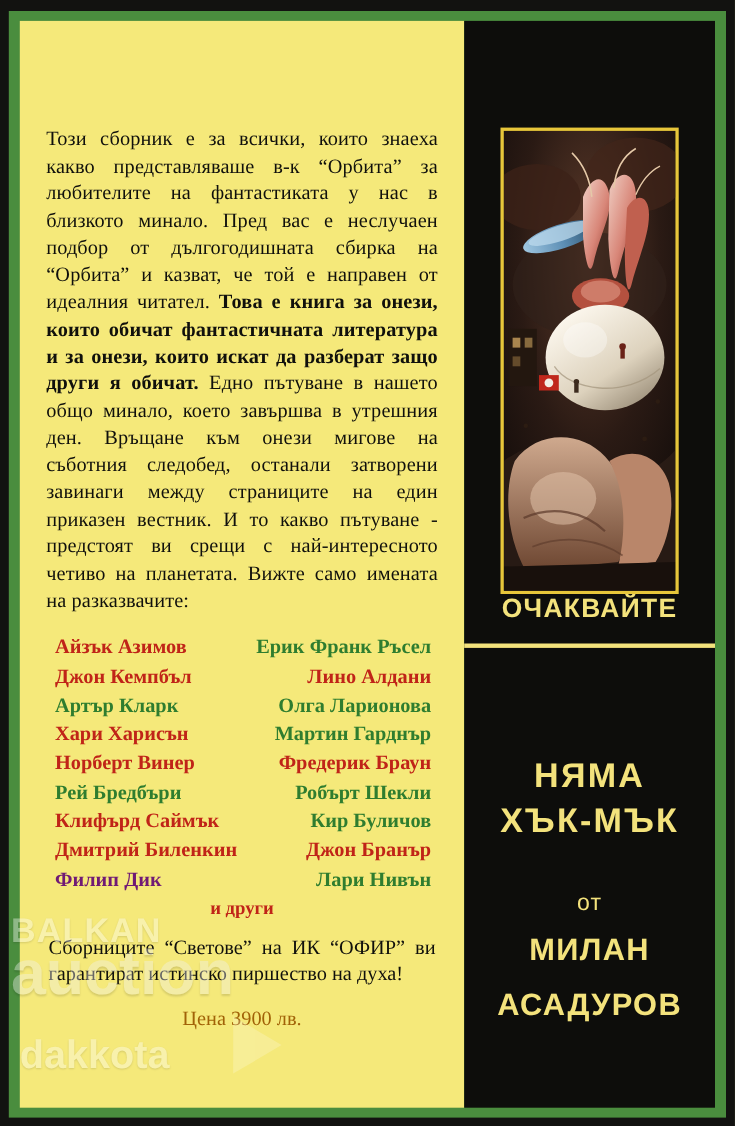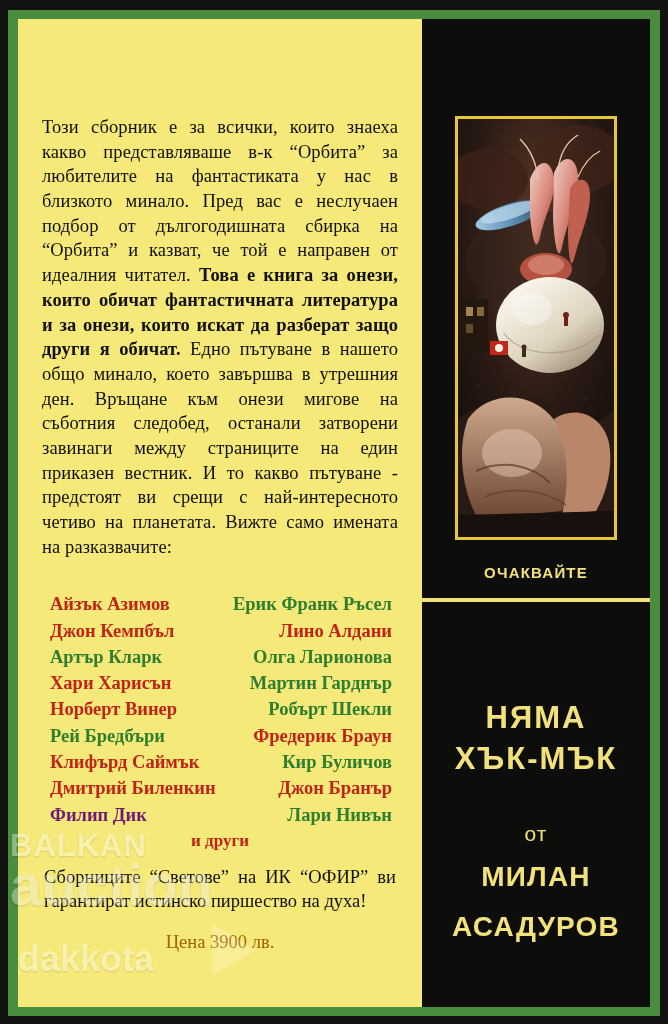--- a/index.html
+++ b/index.html
@@ -60,21 +60,20 @@
 
   
   .authors {
     margin-top: 17px;
     display: flex;
     flex-direction: row;
     gap: 0px;
   }
   .authors .col {
     width: 50%;
-    margin-top: 15px;
   }
   .authors .col.left { text-align: left; padding-left: 8px; }
   .authors .col.right { text-align: right; padding-right: 6px; }
   .author {
     font-size: 18.5px;
     line-height: 1.42;
     font-weight: bold;
     white-space: nowrap;
   }
 
@@ -122,23 +121,22 @@
     overflow: hidden;
     background: #1b1713;
   }
   .art {
     position: absolute;
     inset: 0;
     overflow: hidden;
   }
 
   .await-label {
-    margin-top: 24px;
     color: #f3e27c;
-    font-size: 15px;
+    font-size: 24px;
     font-weight: bold;
     letter-spacing: 1.2px;
     font-family: "Liberation Sans", sans-serif;
   }
 
   .divider {
     margin-top: 17px;
     width: 100%;
     height: 4px;
     background: #f3e27c;
@@ -221,22 +219,22 @@
           <div class="author" style="color:#2f7d2f">Рей Бредбъри</div>
           <div class="author" style="color:#c02418">Клифърд Саймък</div>
           <div class="author" style="color:#c02418">Дмитрий Биленкин</div>
           <div class="author" style="color:#701a75">Филип Дик</div>
         </div>
         <div class="col right">
           <div class="author" style="color:#2f7d2f">Ерик Франк Ръсел</div>
           <div class="author" style="color:#c02418">Лино Алдани</div>
           <div class="author" style="color:#2f7d2f">Олга Ларионова</div>
           <div class="author" style="color:#2f7d2f">Мартин Гарднър</div>
+          <div class="author" style="color:#c02418">Фредерик Браун</div>
           <div class="author" style="color:#2f7d2f">Робърт Шекли</div>
-          <div class="author" style="color:#c02418">Фредерик Браун</div>
           <div class="author" style="color:#2f7d2f">Кир Буличов</div>
           <div class="author" style="color:#c02418">Джон Бранър</div>
           <div class="author" style="color:#2f7d2f">Лари Нивън</div>
         </div>
       </div>
 
       <div class="and-others">и други</div>
 
       <div class="footer-text">Сборниците “Светове” на ИК “ОФИР” ви гарантират истинско пиршество на духа!</div>
 

